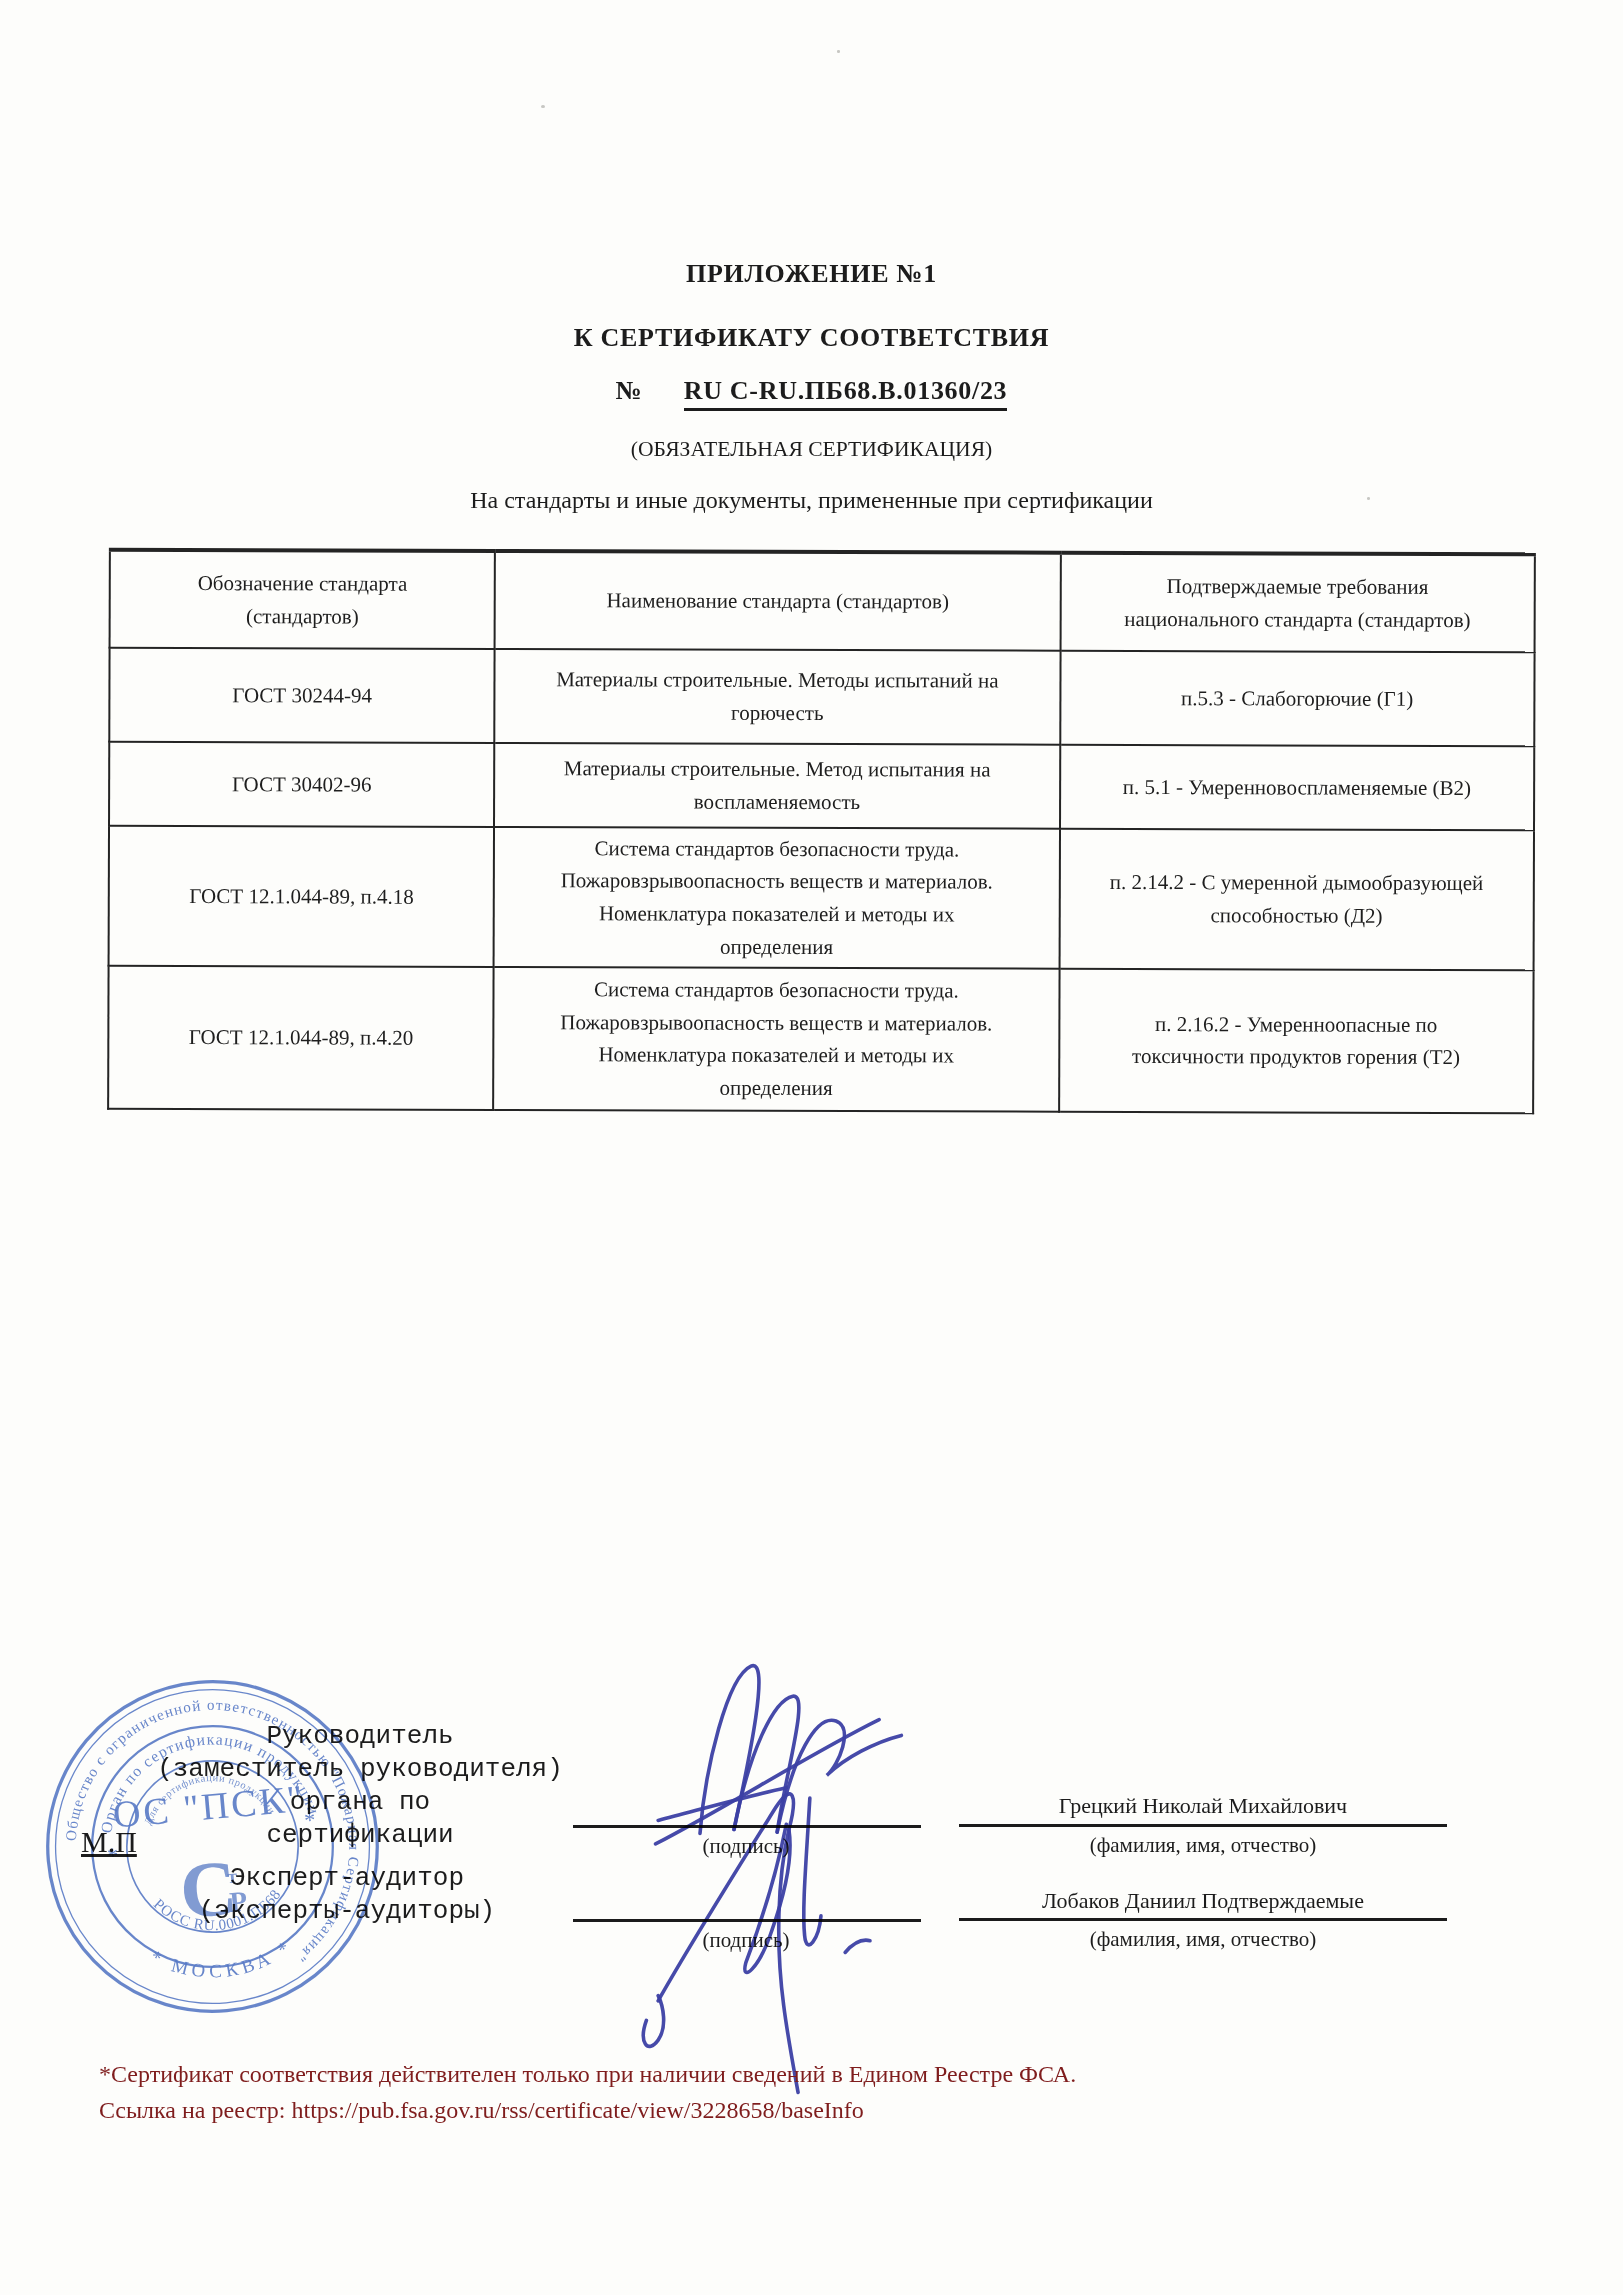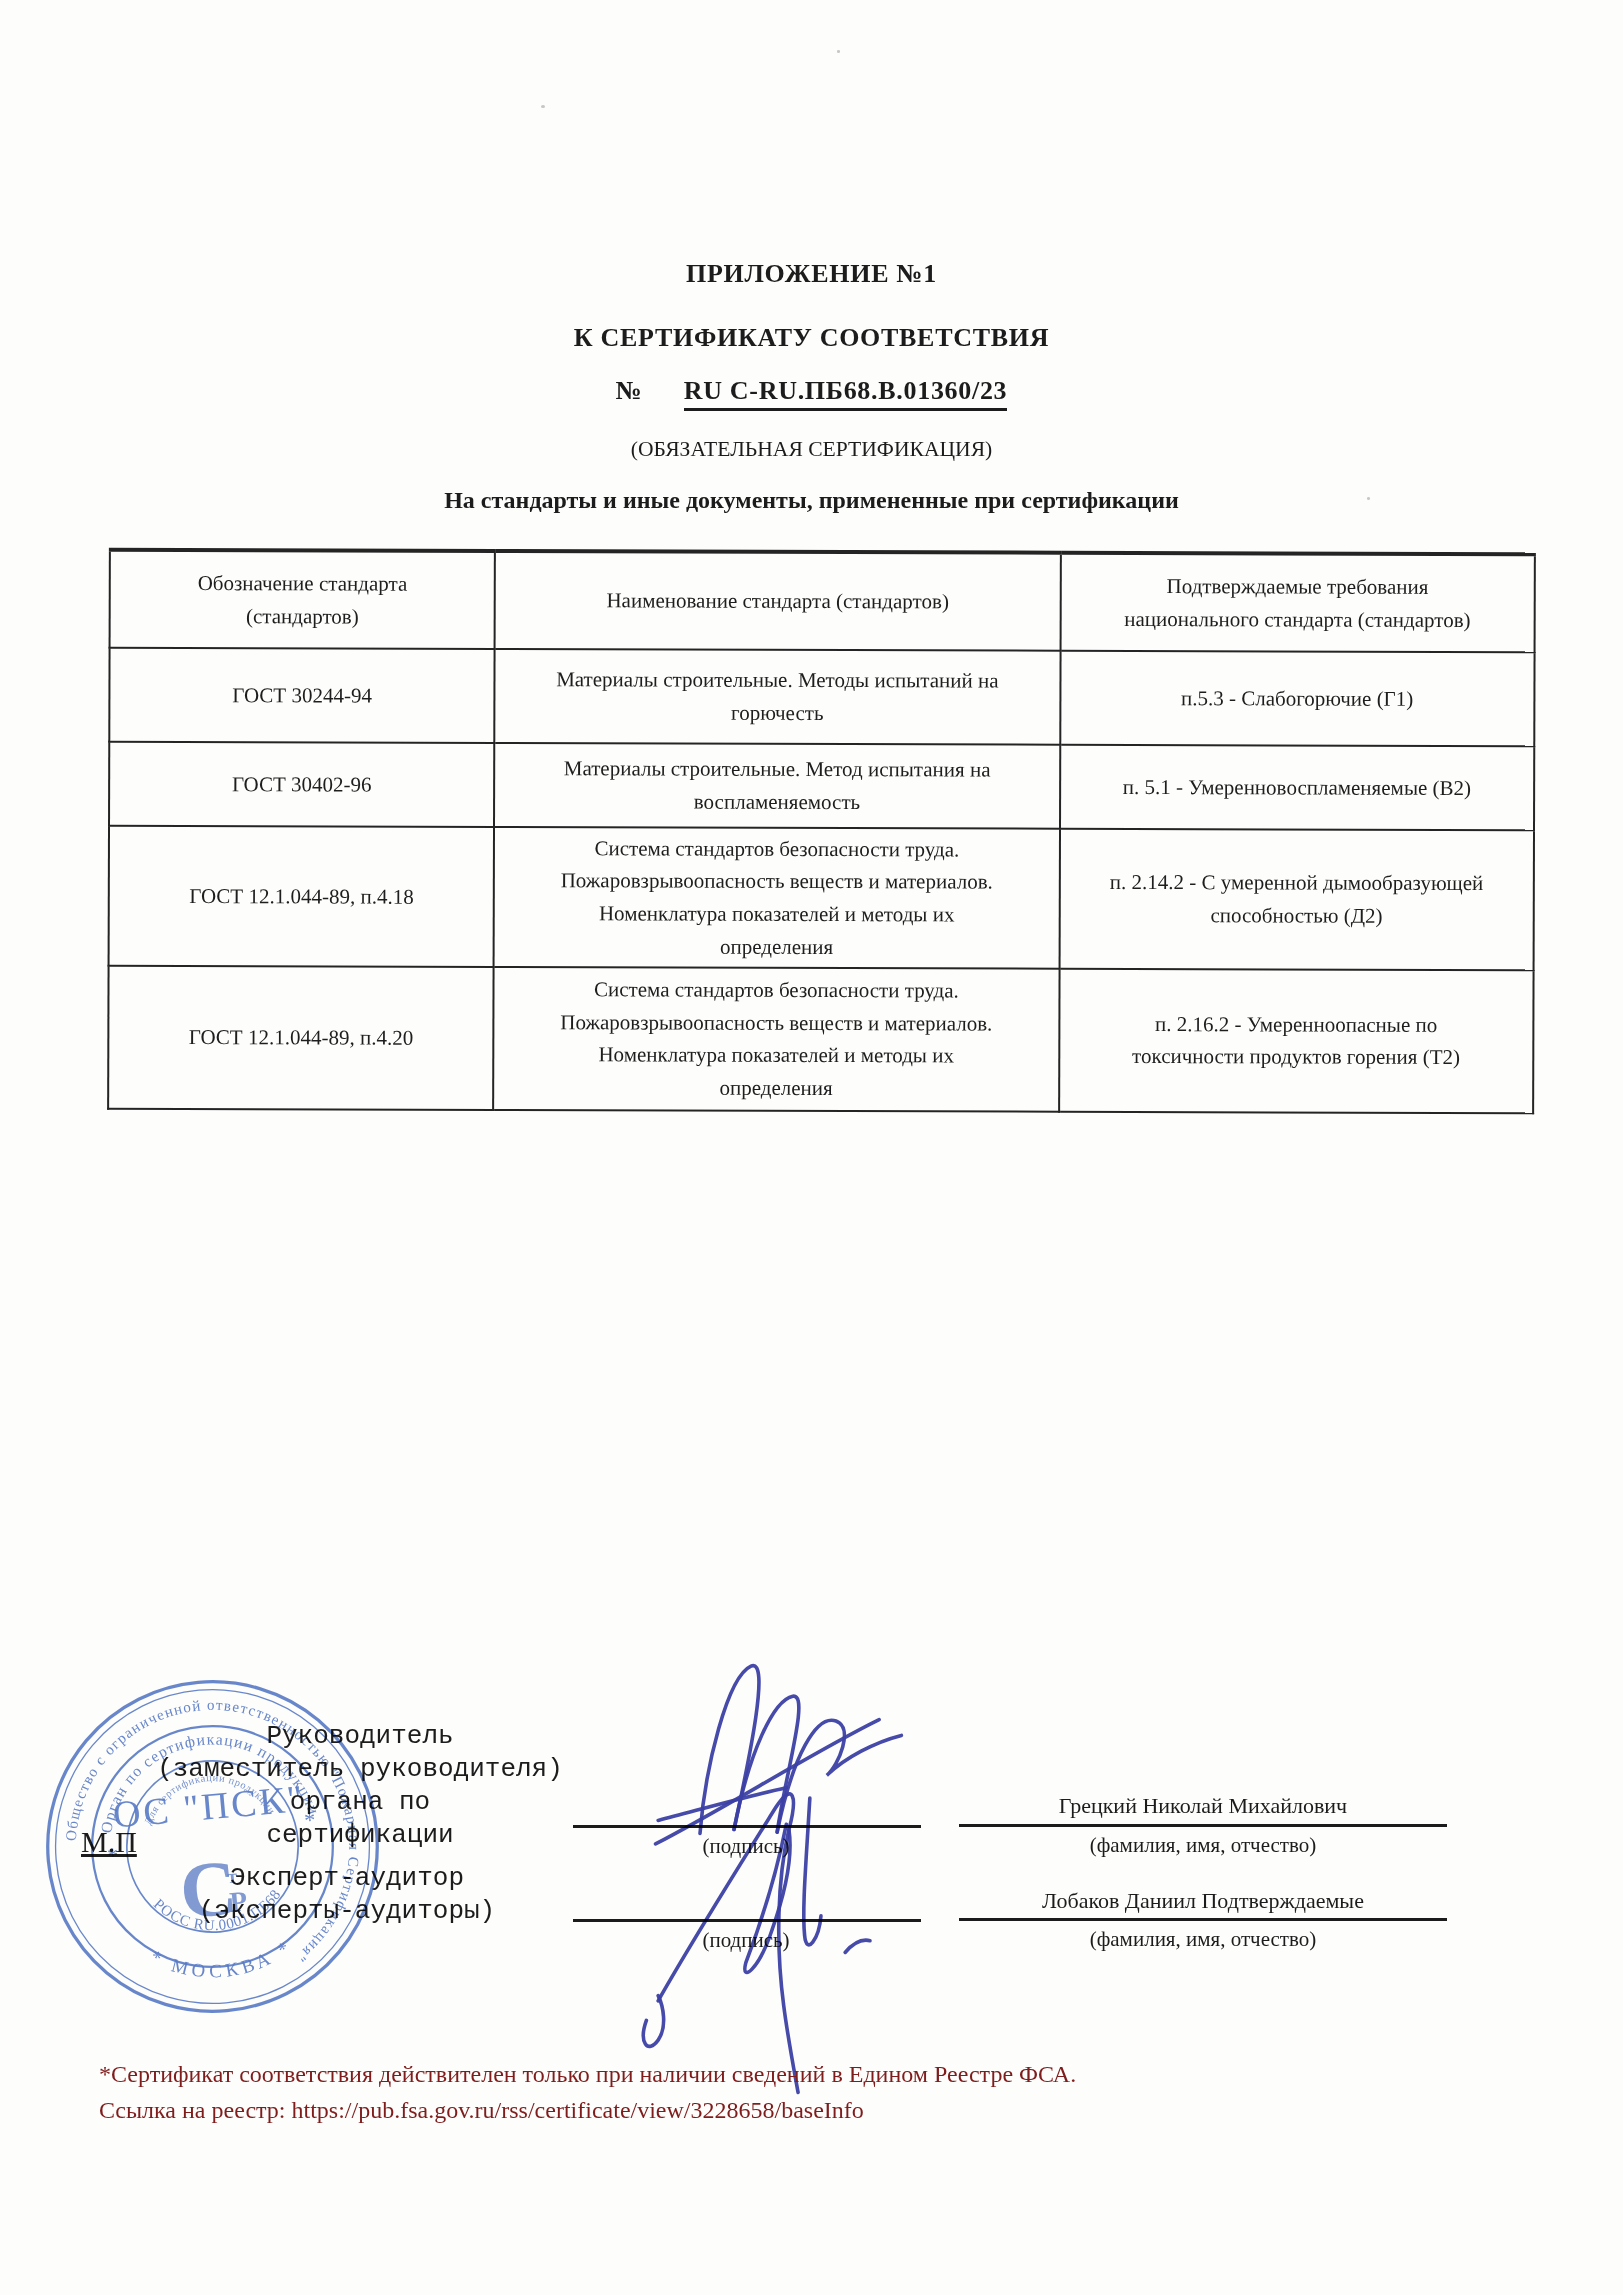--- a/index.html
+++ b/index.html
@@ -10,21 +10,21 @@
     color:#1c1c1c;
     position:relative;
     overflow:hidden;
   }
   .abs{position:absolute;}
   .centered{left:0;width:1623px;text-align:center;}
 
   
   .title-main{font-size:26px;font-weight:bold;letter-spacing:0.7px;}
   .title-sub{font-size:21.6px;font-weight:normal;}
-  .title-table{font-size:24px;font-weight:bold;}
+  .title-table{font-size:24px;font-weight:normal;}
   .underline{border-bottom:3.3px solid #1c1c1c;padding-bottom:2.6px;margin-left:32px;}
   .num-prefix{margin-right:9.2px;}
 
   
   table.std{
     position:absolute;left:108px;top:550px;width:1427px;
     border-collapse:collapse;
     transform:rotate(0.18deg);
     font-size:21px;line-height:1.55;color:#1e1e1e;
   }

